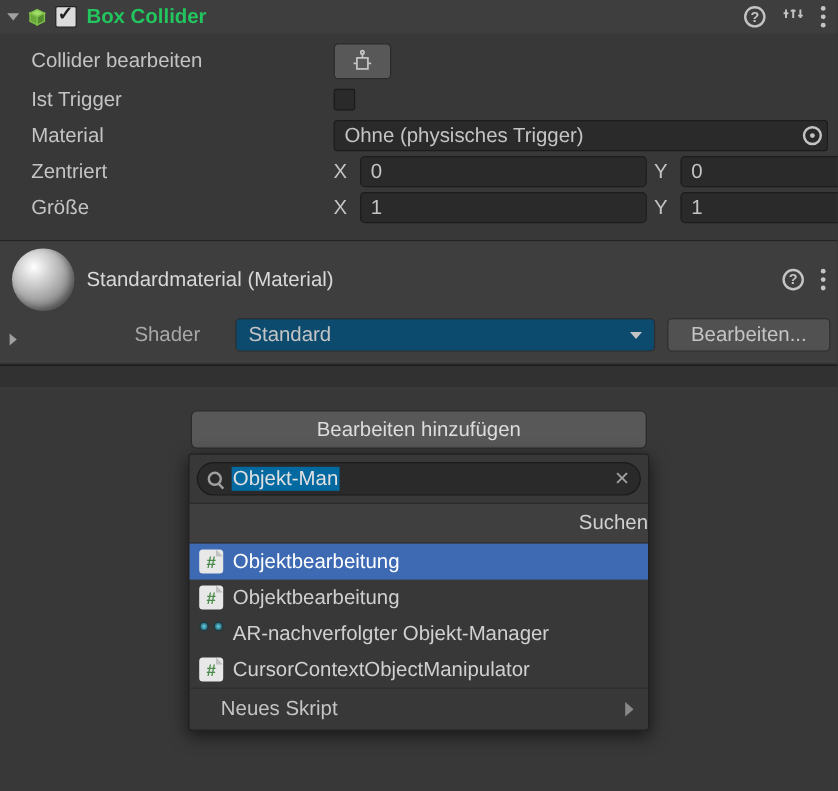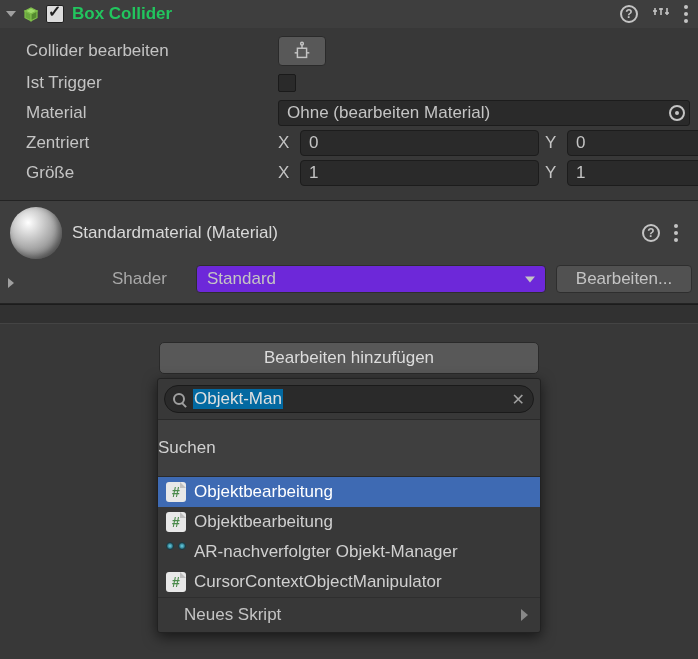--- a/index.html
+++ b/index.html
@@ -143,21 +143,21 @@
     border-radius: 4px;
     height: 26px;
     color: #c4c4c4;
     padding: 0 8px;
     font-size: 17px;
   }
 
   .material-header {
     display: flex;
     align-items: center;
-    padding: 6px 16px 0 10px;
+    padding: 6px 6px 0 10px;
     gap: 10px;
     background: #3e3e3e;
     position: relative;
   }
   .sphere {
     width: 52px; height: 52px;
     border-radius: 50%;
     background: radial-gradient(circle at 35% 30%, #ffffff 0%, #d5d5d5 25%, #9a9a9a 60%, #6e6e6e 100%);
     box-shadow: inset -3px -3px 6px rgba(0,0,0,0.4);
     flex-shrink: 0;
@@ -171,21 +171,21 @@
   .shader-row {
     display: flex; align-items: center;
     padding: 6px 6px 10px 112px;
     background: #3e3e3e;
     gap: 10px;
     border-bottom: 1px solid #232323;
   }
   .shader-label { width: 74px; color:#a8a8a8; }
   .dropdown {
     flex: 1;
-    background: #6d28d9;
+    background: #0c4a6e;
     border: 1px solid #2e2e2e;
     border-radius: 4px;
     height: 28px;
     display: flex; align-items: center;
     padding: 0 28px 0 10px;
     position: relative;
     color: #c4c4c4;
   }
   .dropdown::after {
     content:"";
@@ -269,22 +269,22 @@
   .search-text {
     color:#e0e0e0;
     background: #0369a1;
     padding: 0 1px;
   }
   .clear-x {
     position:absolute; right:8px; top:50%; transform:translateY(-50%);
     color:#a0a0a0; font-size:16px;
   }
   .popup-title {
-    text-align:left;
-    padding: 18px 0;
+    text-align:right;
+    padding: 6px 0;
     color:#d0d0d0;
     background:#3f3f3f;
     border-top:1px solid #2a2a2a;
     border-bottom:1px solid #2a2a2a;
   }
   .popup-list { padding: 0; }
   .popup-item {
     display:flex; align-items:center;
     padding: 5px 8px;
     gap:8px;
@@ -396,21 +396,21 @@
       <div class="label-col">Ist Trigger</div>
       <div class="field-col">
         <div class="checkbox dark"></div>
       </div>
     </div>
 
     <div class="row">
       <div class="label-col">Material</div>
       <div class="field-col">
         <div class="obj-field">
-          <span>Ohne (bearbeiten Material)</span>
+          <span>Ohne (physisches Trigger)</span>
           <div class="picker"></div>
         </div>
       </div>
     </div>
 
     <div class="row">
       <div class="label-col">Zentriert</div>
       <div class="field-col">
         <span class="vec-label">X</span>
         <input class="num-input" value="0" style="">

